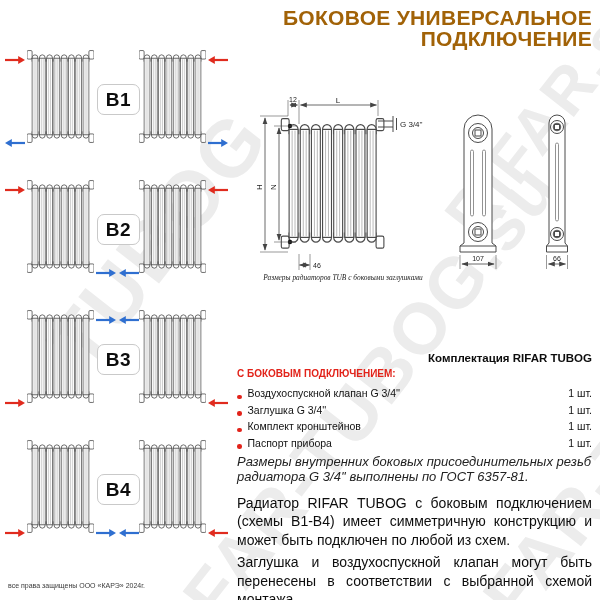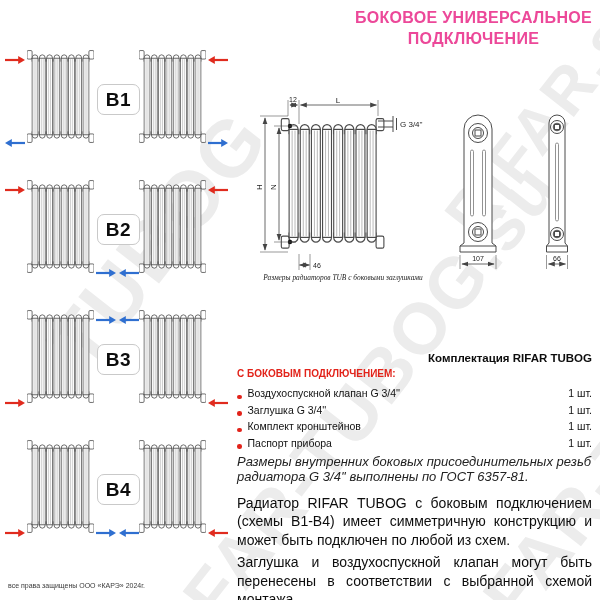--- a/index.html
+++ b/index.html
@@ -3,22 +3,22 @@
 <meta charset="utf-8">
 <style>
   html,body{margin:0;padding:0;background:#fff;}
   .page{position:relative;width:600px;height:600px;background:#fff;overflow:hidden;
         font-family:"Liberation Sans",sans-serif;color:#111;}
   
   #watermarks{position:absolute;inset:0;z-index:0;}
   .wm{position:absolute;font-weight:800;color:#ececec;white-space:nowrap;
       transform:rotate(-52deg);transform-origin:0 0;letter-spacing:2px;user-select:none;}
   
-  .title{position:absolute;top:7px;right:8px;text-align:center;z-index:1;
-         font-size:16px;line-height:21px;font-weight:800;letter-spacing:.3px;color:#ec4899;}
+  .title{position:absolute;top:7px;right:8px;text-align:right;z-index:1;
+         font-size:21px;line-height:21px;font-weight:800;letter-spacing:.3px;color:#a16207;}
   
   #schemes{position:absolute;left:0;top:0;width:232px;height:600px;z-index:1;}
   .scheme-row{position:absolute;left:0;width:232px;height:130px;}
   .rad{position:absolute;top:4px;width:67px;height:97px;}
   .scheme-label{position:absolute;left:97px;top:40px;width:41px;height:29px;background:#fff;
         border:1.5px solid #c9c9c9;border-radius:7px;display:flex;align-items:center;justify-content:center;
         font-weight:bold;font-size:19px;letter-spacing:.5px;color:#0d0d0d;}
   .arrow{position:absolute;width:20px;height:10px;}
   
   .plug{fill:#fff;stroke:#4a4a4a;stroke-width:1;}

